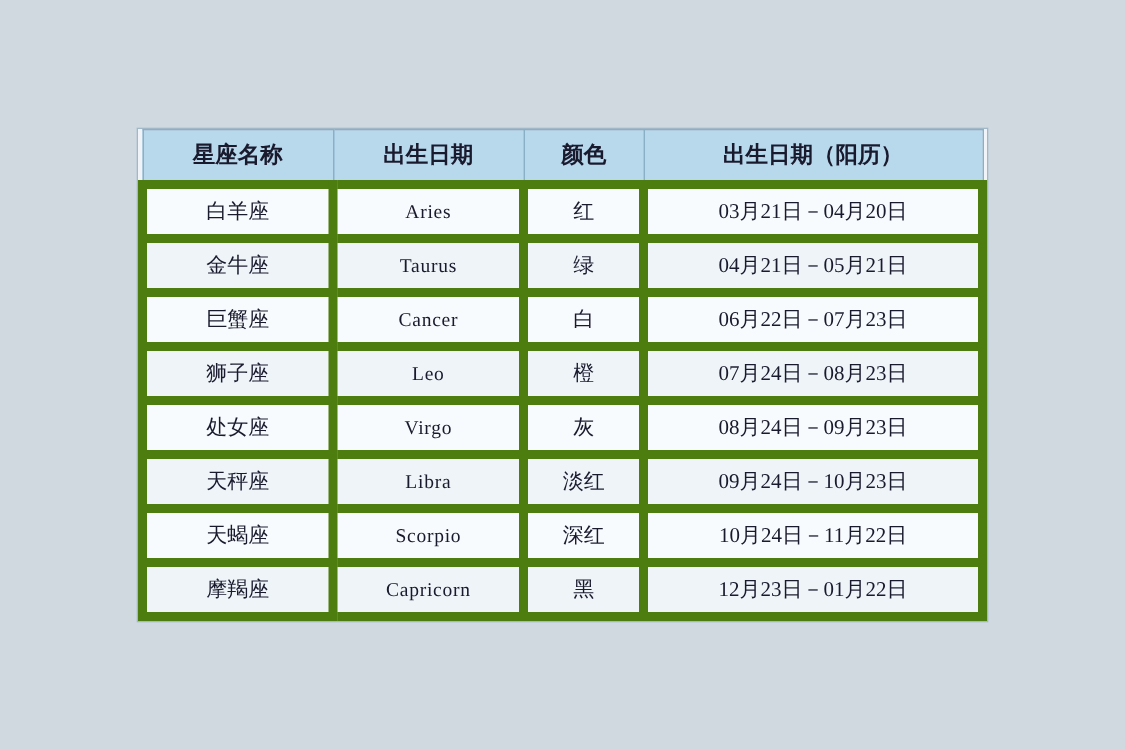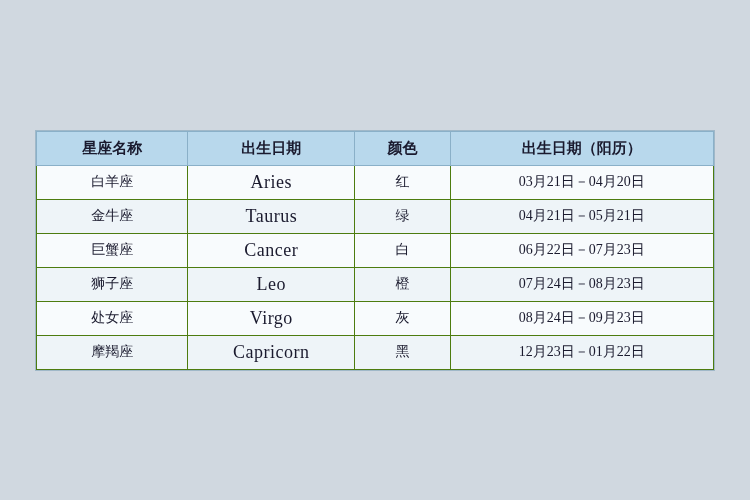--- a/index.html
+++ b/index.html
@@ -8,21 +8,21 @@
       height: 500px;
       background-color: #d0d8e0;
       display: flex;
       align-items: center;
       justify-content: center;
       font-family: "SimSun", "宋体", serif;
     }
     .table-wrapper {
       background: #f0f4f8;
       border: 1px solid #a0b8c8;
-      width: 680px;
+      width: 568px;
       font-family: Liberation Serif, serif;
     }
     table {
       width: 100%;
       border-collapse: collapse;
     }
     thead tr {
       background-color: #b8d8ec;
     }
     thead th {
@@ -33,31 +33,31 @@
       font-weight: bold;
       color: #1a1a2e;
     }
     tbody tr {
       background-color: #f8fbfd;
     }
     tbody tr:nth-child(even) {
       background-color: #eef4f8;
     }
     tbody td {
-      border: 1px solid #4d7c0f;
+      border: 6px solid #4d7c0f;
       padding: 6px 6px;
       text-align: center;
       font-size: 14px;
       color: #1a1a2e;
     }
     tbody td:first-child {
       font-size: 14px;
     }
     tbody td:nth-child(2) {
-      font-size: 18px;
+      font-size: 13px;
       letter-spacing: 0.5px;
     }
   </style>
 </head>
 <body>
 
 <div class="table-wrapper">
   <table>
     <thead>
       <tr>
@@ -92,20 +92,32 @@
           <td>橙</td>
           <td>07月24日－08月23日</td>
         </tr>
         <tr>
           <td>处女座</td>
           <td>Virgo</td>
           <td>灰</td>
           <td>08月24日－09月23日</td>
         </tr>
         <tr>
+          <td>天秤座</td>
+          <td>Libra</td>
+          <td>淡红</td>
+          <td>09月24日－10月23日</td>
+        </tr>
+        <tr>
+          <td>天蝎座</td>
+          <td>Scorpio</td>
+          <td>深红</td>
+          <td>10月24日－11月22日</td>
+        </tr>
+        <tr>
           <td>摩羯座</td>
           <td>Capricorn</td>
           <td>黑</td>
           <td>12月23日－01月22日</td>
         </tr>
       </tbody>
   </table>
 </div>
 
 </body></html>

